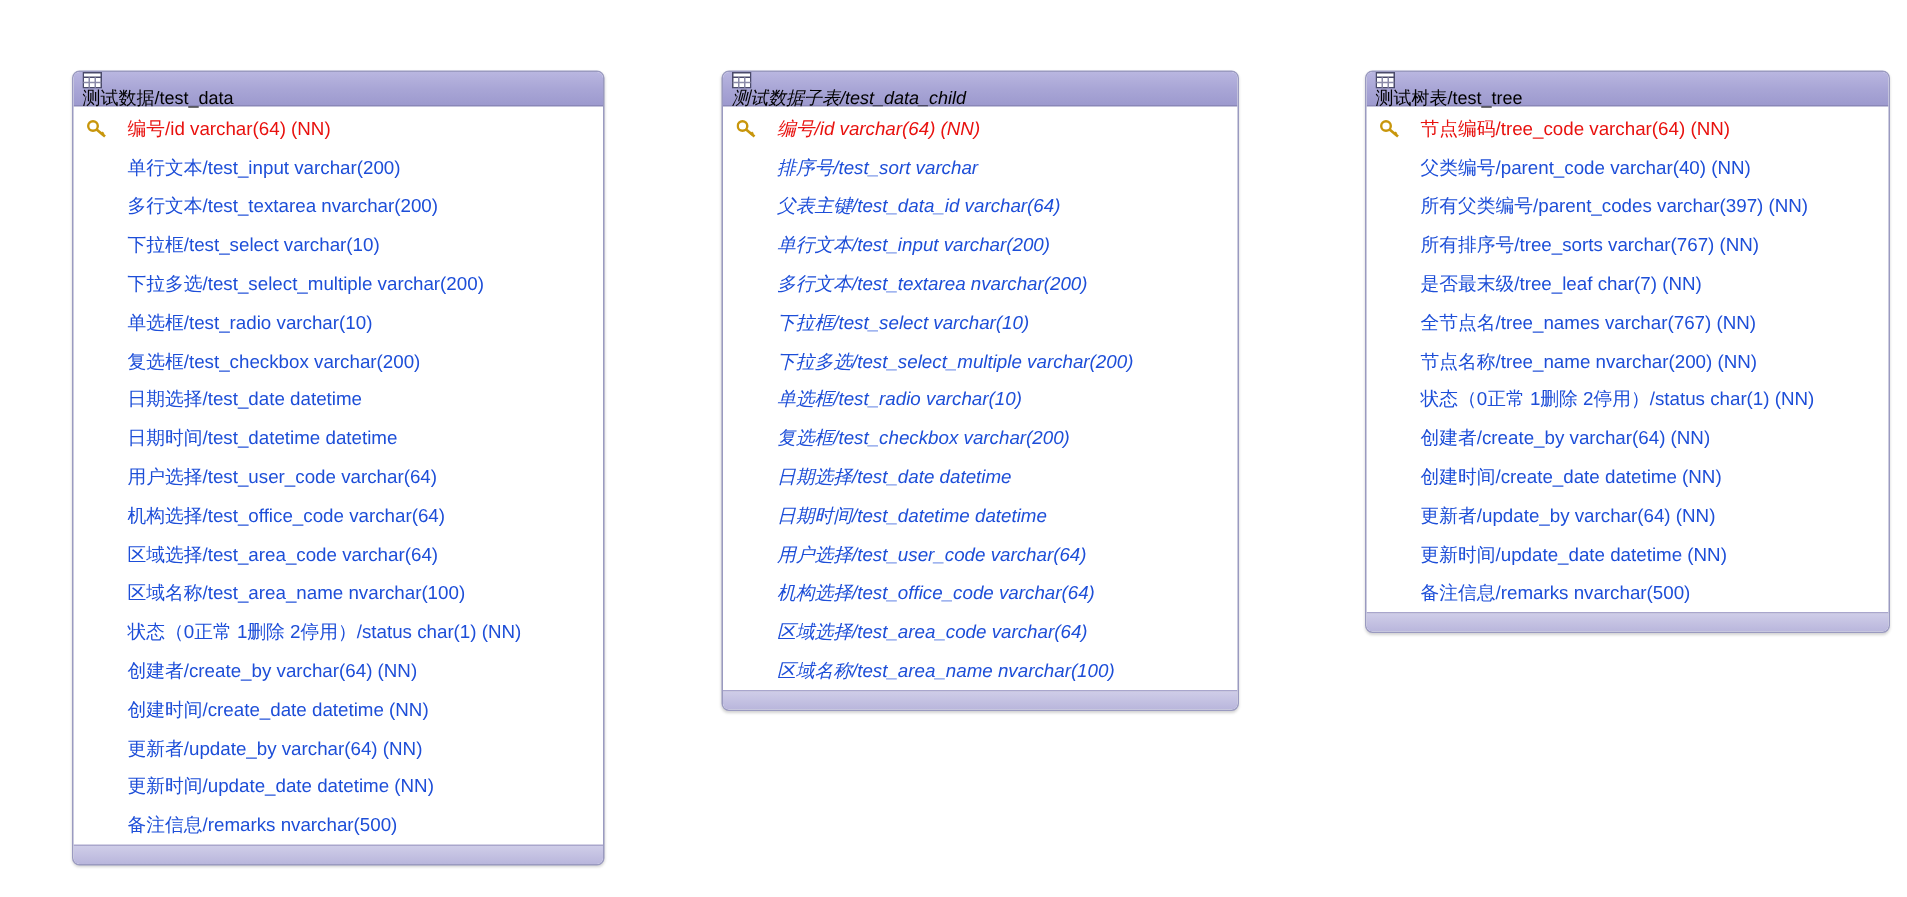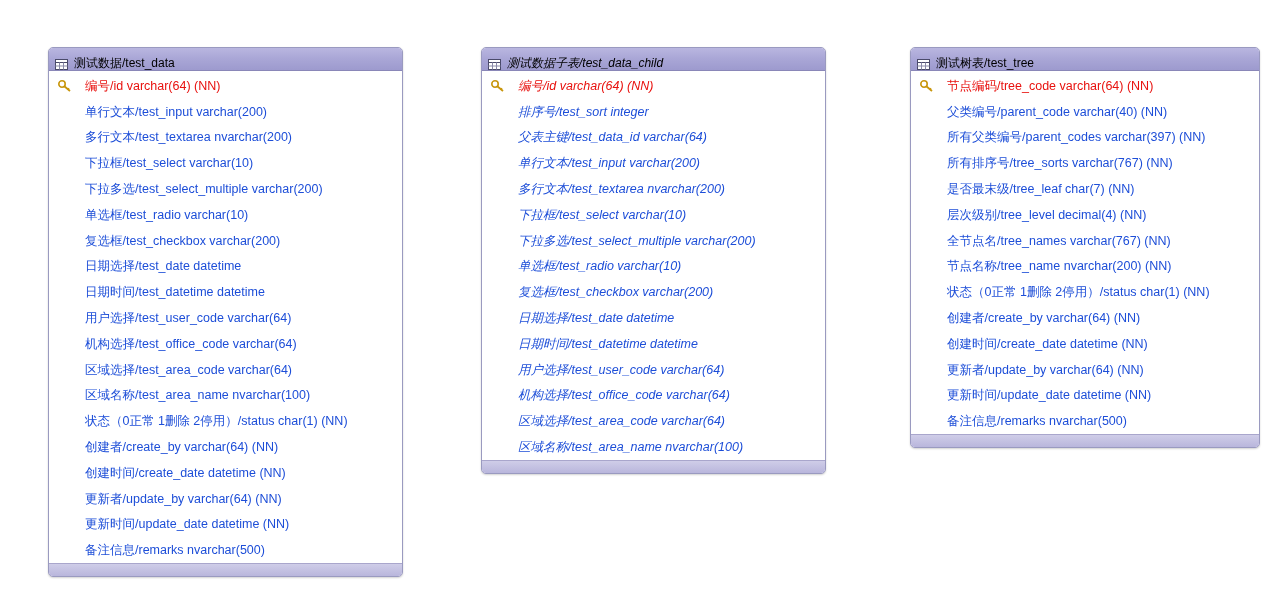--- a/index.html
+++ b/index.html
@@ -26,23 +26,24 @@
     border-radius: 5px;
     box-shadow: 0 1px 2px rgba(0,0,0,0.18);
     box-sizing: border-box;
     overflow: hidden;
   }
   .entity-header {
     height: 23px;
     background: linear-gradient(to bottom, #b9b6e0 0%, #a9a6d6 50%, #9d9ace 100%);
     border-bottom: 1px solid #8a87b8;
     display: flex;
-    align-items: flex-end;
+    align-items: flex-start;
     padding: 0 6px;
     box-sizing: border-box;
+    flex-direction: column;
   }
   .table-icon {
     width: 13px;
     height: 11px;
     margin-right: 6px;
     position: relative;
     flex: 0 0 auto;
   }
   .table-icon svg { display: block; }
   .entity-title {
@@ -219,21 +220,21 @@
               <circle cx="4" cy="4" r="3.2" fill="none" stroke="#c8960c" stroke-width="1.6"></circle>
               <path d="M6 6 L12 11" stroke="#c8960c" stroke-width="1.8" fill="none"></path>
               <path d="M9.5 9.8 L11 8.3" stroke="#c8960c" stroke-width="1.6"></path>
             </svg>
           </span>
         </span>
         <span class="field-label">编号/id varchar(64) (NN)</span>
       </div>
       <div class="field-row">
         <span class="key-slot"></span>
-        <span class="field-label">排序号/test_sort integer</span>
+        <span class="field-label">排序号/test_sort varchar</span>
       </div>
       <div class="field-row">
         <span class="key-slot"></span>
         <span class="field-label">父表主键/test_data_id varchar(64)</span>
       </div>
       <div class="field-row">
         <span class="key-slot"></span>
         <span class="field-label">单行文本/test_input varchar(200)</span>
       </div>
       <div class="field-row">
@@ -321,24 +322,20 @@
       <div class="field-row">
         <span class="key-slot"></span>
         <span class="field-label">所有排序号/tree_sorts varchar(767) (NN)</span>
       </div>
       <div class="field-row">
         <span class="key-slot"></span>
         <span class="field-label">是否最末级/tree_leaf char(7) (NN)</span>
       </div>
       <div class="field-row">
         <span class="key-slot"></span>
-        <span class="field-label">层次级别/tree_level decimal(4) (NN)</span>
-      </div>
-      <div class="field-row">
-        <span class="key-slot"></span>
         <span class="field-label">全节点名/tree_names varchar(767) (NN)</span>
       </div>
       <div class="field-row">
         <span class="key-slot"></span>
         <span class="field-label">节点名称/tree_name nvarchar(200) (NN)</span>
       </div>
       <div class="field-row">
         <span class="key-slot"></span>
         <span class="field-label">状态（0正常 1删除 2停用）/status char(1) (NN)</span>
       </div>

